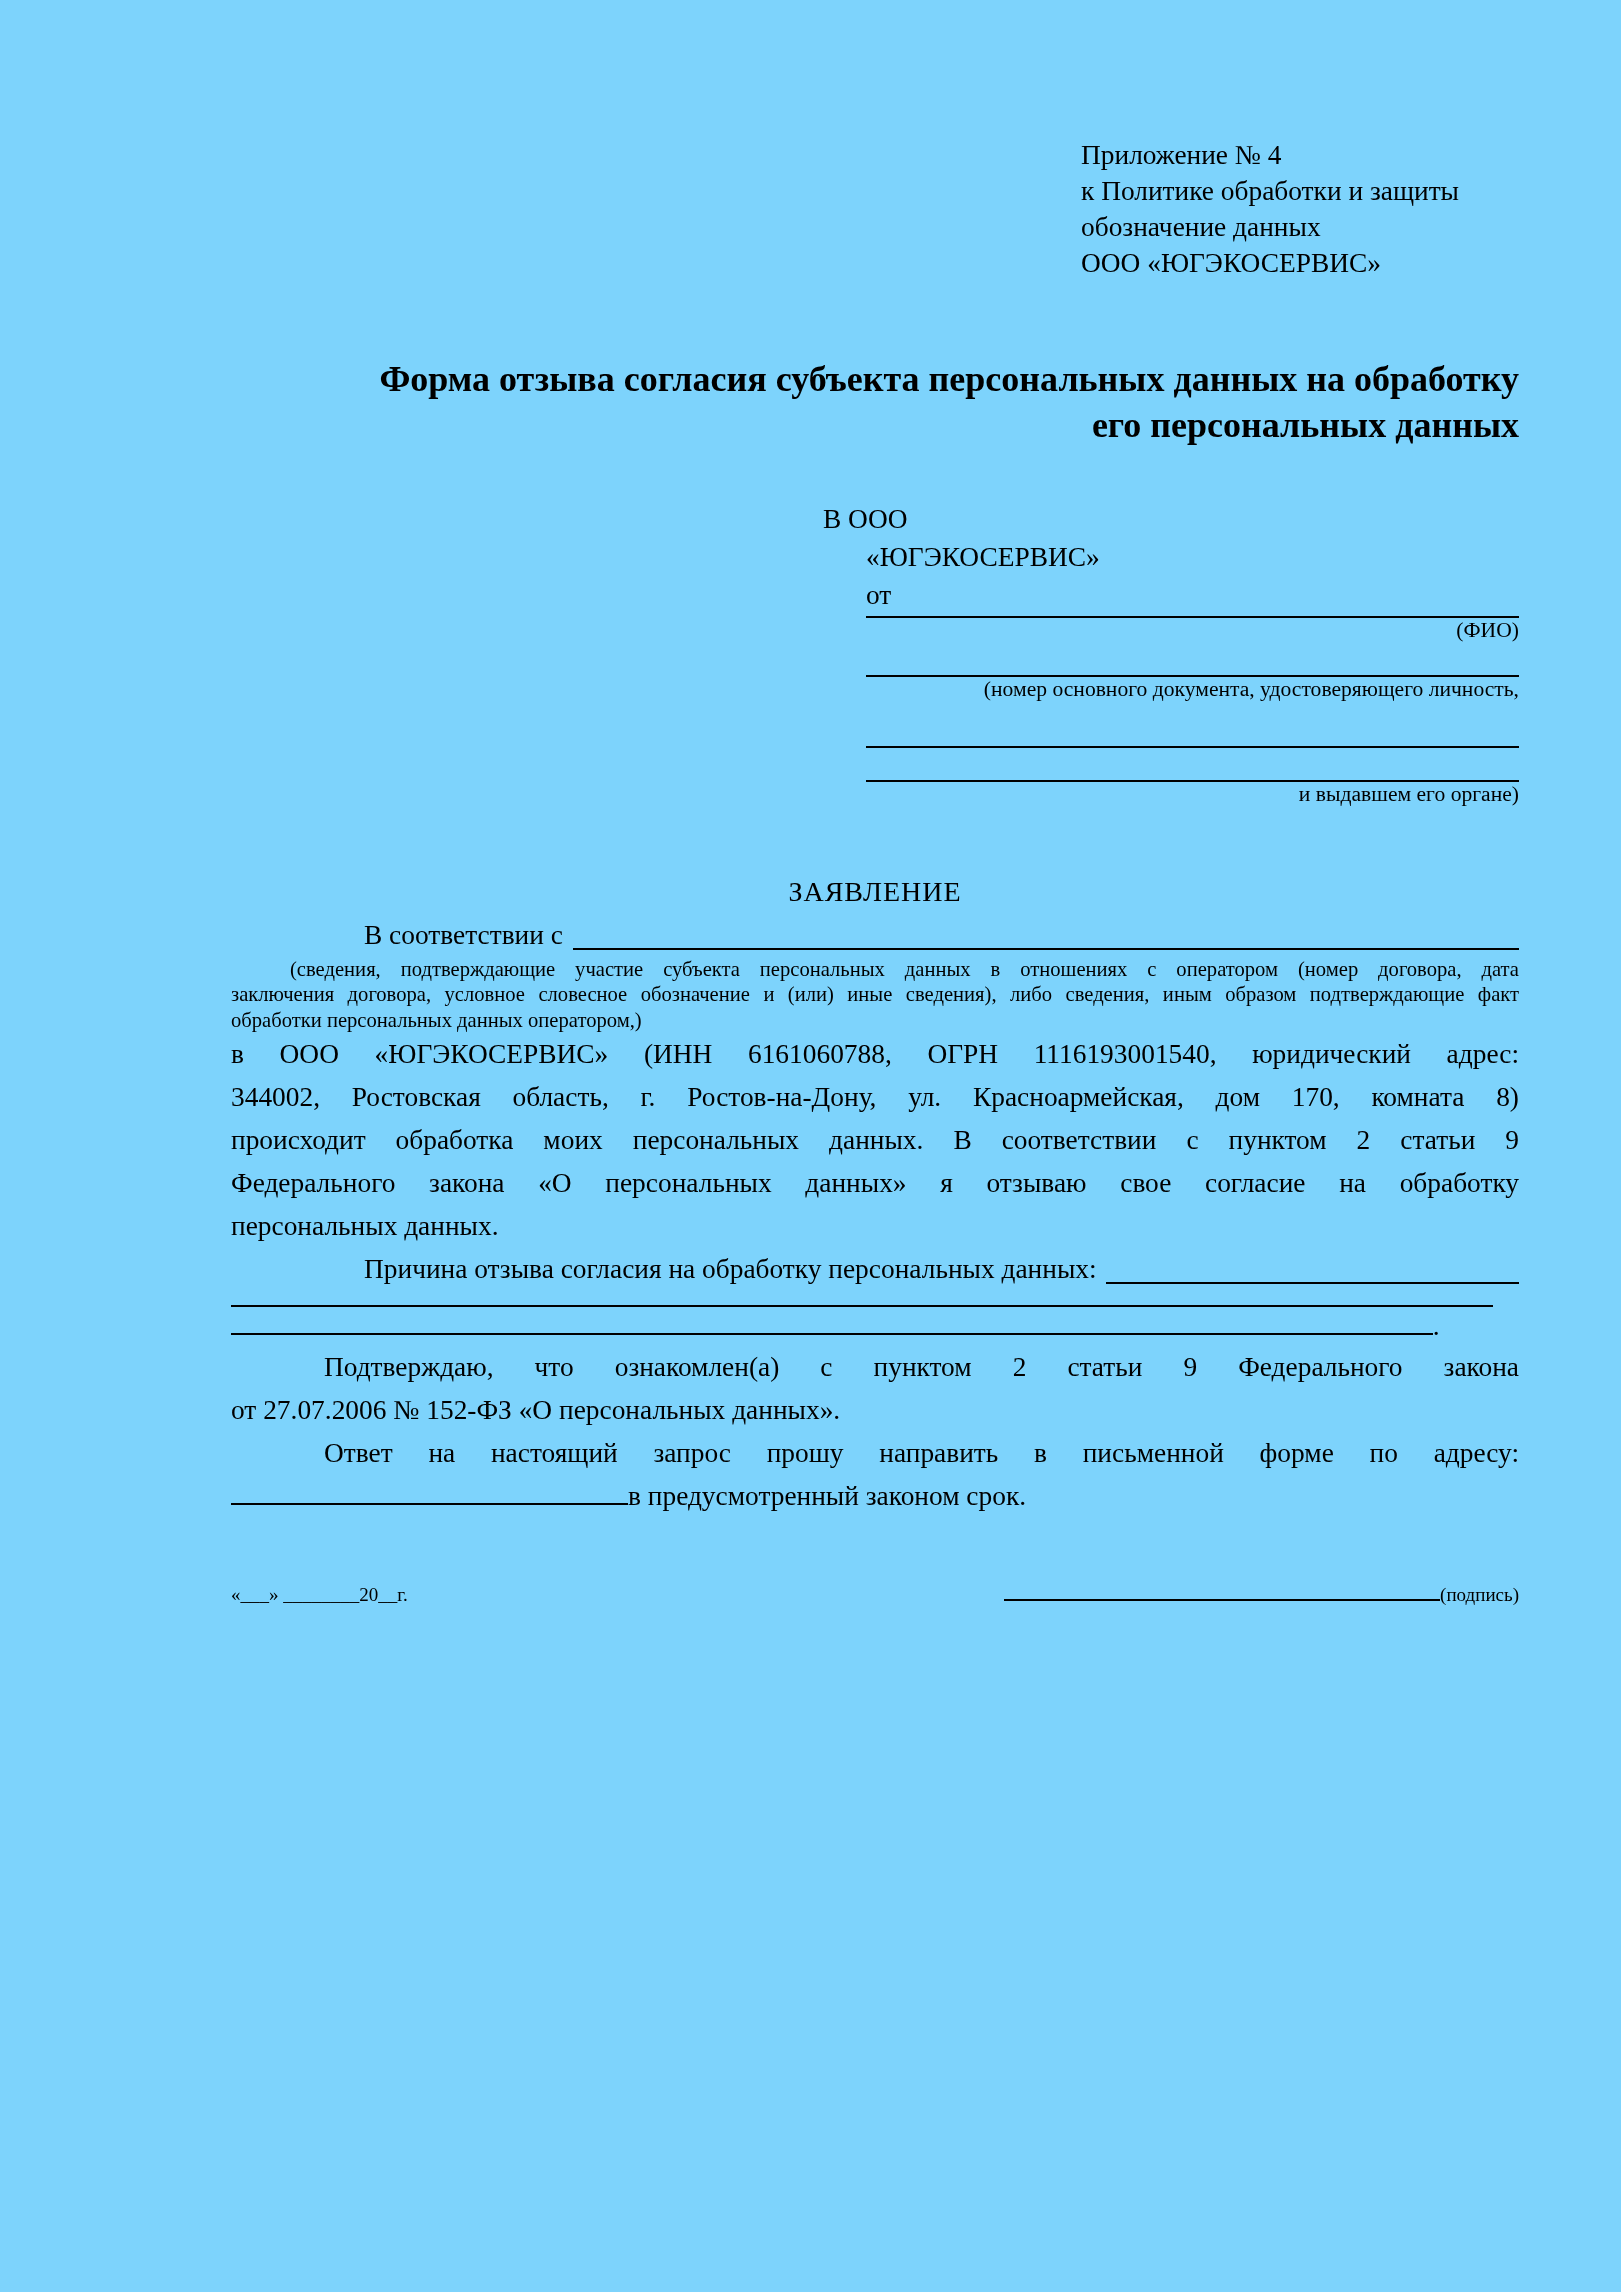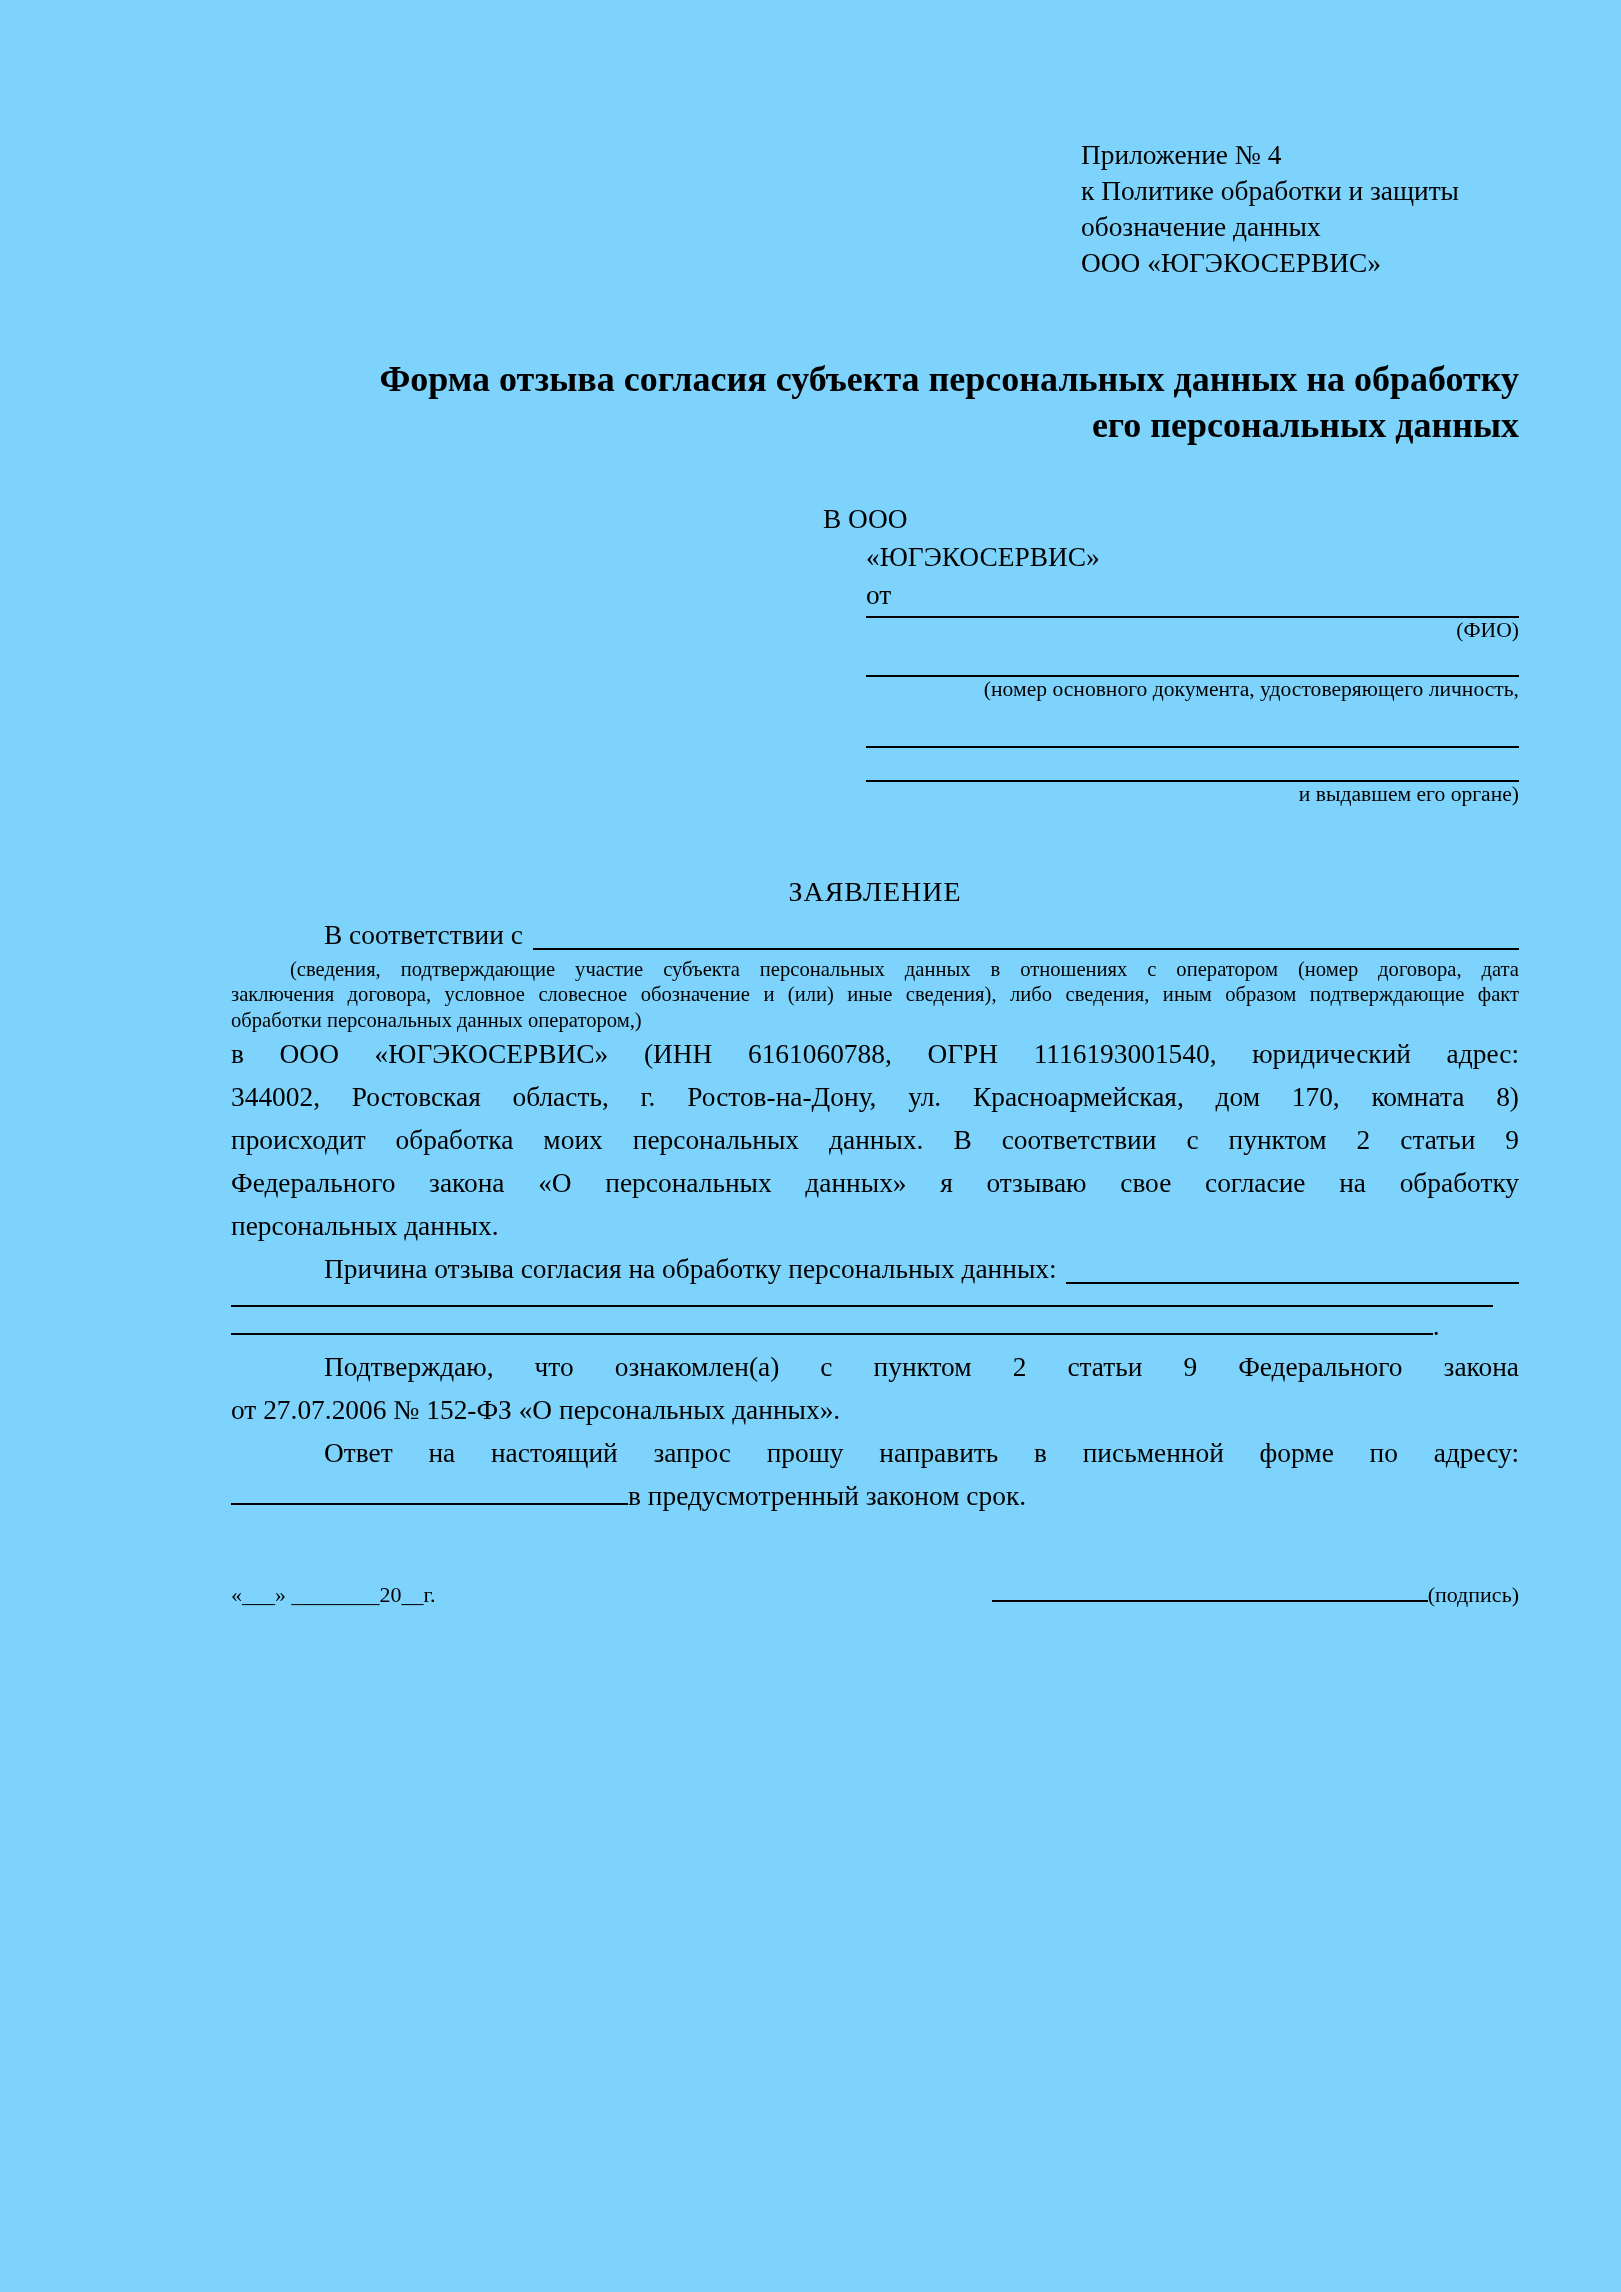--- a/index.html
+++ b/index.html
@@ -21,33 +21,33 @@
   .rule.g2{margin-top:31px;}
   .rule.g3{margin-top:44px;}
   .rule.g4{margin-top:32px;}
   .caption{font-size:21.6px;line-height:25.5px;text-align:right;}
   
   .stmt-head{margin-top:62px;text-align:center;font-size:28px;line-height:44px;letter-spacing:1px;}
   .para{font-size:27.4px;line-height:43px;}
   .jline{text-align:justify;text-align-last:justify;}
   .flexline{display:flex;align-items:flex-end;}
   .indent1{padding-left:93px;}
-  .label{white-space:nowrap;padding-right:9.8px;}
+  .label{white-space:nowrap;padding-right:9.8px;margin-left:40px;}
   .fillflex{flex:1;border-bottom:2.9px solid #000;margin-bottom:6.9px;}
   .small{font-size:20.6px;line-height:25.5px;}
   .small .sj{text-align:justify;text-align-last:justify;}
   .si{ text-indent:59px;}
   .blank1{width:98%;height:13.7px;border-bottom:2.9px solid #000;}
   .ufill{display:inline-block;height:0;border-bottom:2.9px solid #000;vertical-align:baseline;}
   .w-blank2{width:93.3%;}
   .w-reply{width:397px;}
   .w-sign{width:436px;}
   .blank2{line-height:39px;}
   
-  .footer{margin-top:55px;display:flex;justify-content:space-between;align-items:baseline;font-size:22px;line-height:43px;}
+  .footer{margin-top:55px;display:flex;justify-content:space-between;align-items:baseline;font-size:19px;line-height:43px;}
   .sign-group{white-space:nowrap;}
 </style>
 </head>
 <body>
 
 <div class="page">
 
   <div class="hdr">
     <div>Приложение № 4</div>
     <div>к Политике обработки и защиты</div>

